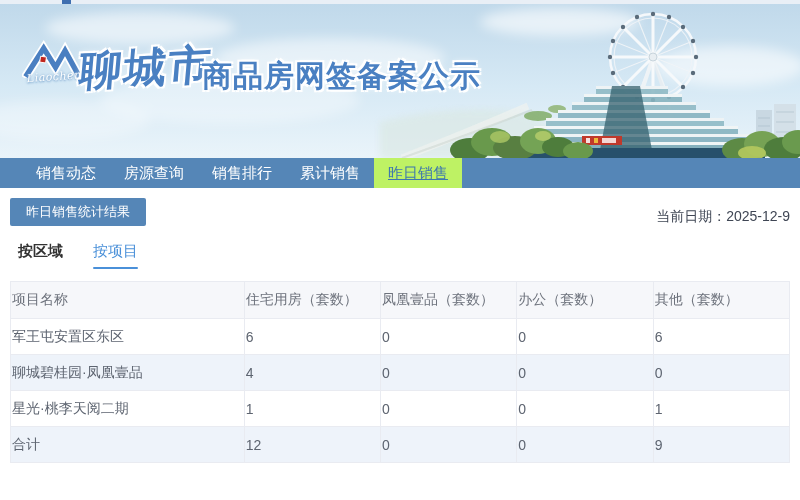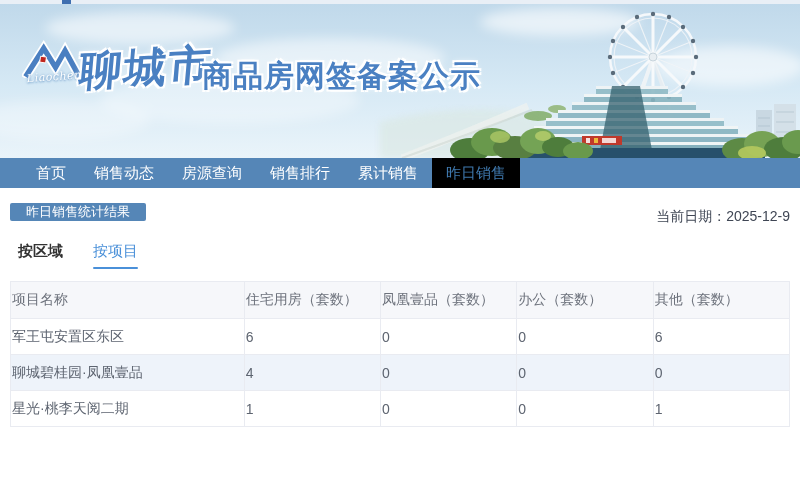--- a/index.html
+++ b/index.html
@@ -31,26 +31,26 @@
     position:absolute;left:202px;top:56px;z-index:2;
     font-size:30px;font-weight:800;color:#4a80c2;letter-spacing:1px;
     text-shadow:-2px -2px 0 #fff,2px -2px 0 #fff,-2px 2px 0 #fff,2px 2px 0 #fff,0 0 6px rgba(255,255,255,.95);
   }
   
   .nav{display:flex;align-items:stretch;height:30px;background:#5586b7;padding-left:22px;}
   .nav-item{
     display:flex;align-items:center;padding:0 14px;color:#fff;font-size:15px;
     cursor:pointer;white-space:nowrap;
   }
-  .nav-item.active{background:#000000;color:#3f78ad;}
+  .nav-item.active{background:#bef264;color:#3f78ad;text-decoration:underline;}
   
   .toolbar{display:flex;justify-content:space-between;align-items:center;padding:10px 10px 0 10px;}
   .stats-btn{
     background:#5586b7;color:#fff;border:none;border-radius:2px;
-    height:18px;padding:0 16px;font-size:13px;cursor:pointer;
+    height:28px;padding:0 16px;font-size:13px;cursor:pointer;
     font-family:"Liberation Sans","DejaVu Sans",sans-serif;
   }
   .date{font-size:14px;color:#3f4654;margin-top:10px;}
   
   .view-tabs{display:flex;gap:30px;padding:0 0 0 18px;margin-top:16px;}
   .vtab{font-size:15px;color:#333;cursor:pointer;padding-bottom:8px;position:relative;font-weight:600;}
   .vtab.active{color:#4a90d9;font-weight:400;}
   .vtab.active::after{
     content:"";position:absolute;left:0;right:0;bottom:0;height:2px;background:#4a90d9;border-radius:1px;
   }
@@ -214,21 +214,20 @@
       <rect x="30" y="28" width="10" height="10" fill="#c0261e" transform="rotate(8 35 33)" stroke="#fff" stroke-width="1.5"></rect>
     </svg>
     <span class="logo-sub">Liaocheng</span>
   </div>
 
   <div class="title-script">聊城市</div>
   <div class="title-main">商品房网签备案公示</div>
 </div>
 
 <div class="nav">
-  <div class="nav-item">首页</div>
   <div class="nav-item">销售动态</div>
   <div class="nav-item">房源查询</div>
   <div class="nav-item">销售排行</div>
   <div class="nav-item">累计销售</div>
   <div class="nav-item active">昨日销售</div>
 </div>
 
 <div class="toolbar">
   <button class="stats-btn">昨日销售统计结果</button>
   <div class="date">
@@ -274,15 +273,22 @@
         <td>0</td>
         <td>0</td>
       </tr>
       <tr>
         <td>星光·桃李天阅二期</td>
         <td>1</td>
         <td>0</td>
         <td>0</td>
         <td>1</td>
       </tr>
+      <tr>
+        <td>合计</td>
+        <td>12</td>
+        <td>0</td>
+        <td>0</td>
+        <td>9</td>
+      </tr>
     </tbody>
   </table>
 </div>
 
 </body></html>

